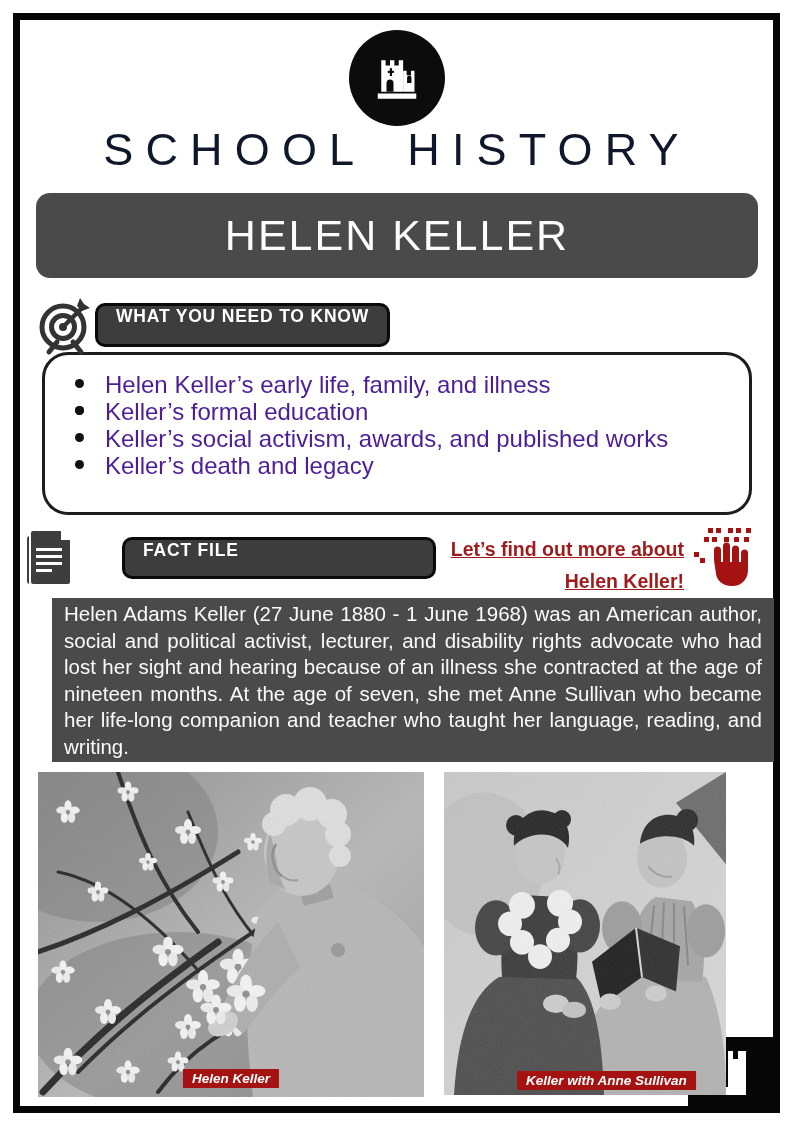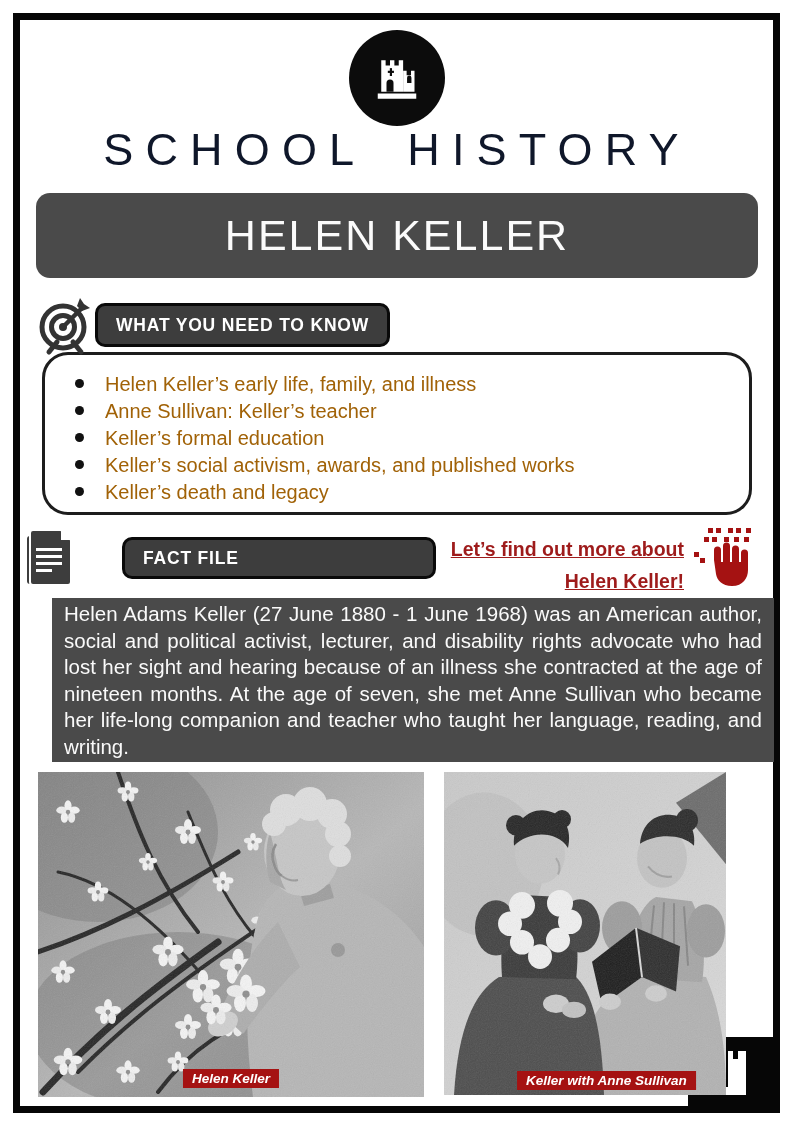--- a/index.html
+++ b/index.html
@@ -18,28 +18,28 @@
 
   .title-banner{position:absolute;left:36px;top:193px;width:722px;height:85px;
         background:#4a4a4a;border-radius:14px;display:flex;align-items:center;
         justify-content:center;color:#fbfbfb;font-size:43px;font-weight:400;
         letter-spacing:2px;z-index:2;}
 
   
   .target-icon{position:absolute;left:33px;top:294px;width:64px;height:64px;z-index:3;}
   .pill{position:absolute;background:#3d3d3d;border:3px solid #0a0a0a;border-radius:10px;
         color:#ffffff;font-weight:bold;font-size:17.5px;letter-spacing:0.8px;
-        display:flex;align-items:center;padding-left:18px;box-sizing:border-box;z-index:2;}
+        display:flex;align-items:flex-start;padding-left:18px;box-sizing:border-box;z-index:2;}
   .pill-know{left:95px;top:303px;width:295px;height:44px;}
   .pill-fact{left:74px;top:537px;width:314px;height:42px;margin-left:48px;}
 
   .know-box{position:absolute;left:42px;top:352px;width:710px;height:163px;
         border:3px solid #1d1d1d;border-radius:26px;background:#fff;box-sizing:border-box;z-index:1;}
   .know-box ul{list-style:none;margin:16px 0 0 30px;padding:0;}
-  .know-box li{position:relative;padding-left:30px;font-size:20px;line-height:27px;color:#a16207;}
+  .know-box li{position:relative;padding-left:30px;font-size:24px;line-height:27px;color:#4c1d95;}
   .know-box li .dot{position:absolute;left:0;top:8px;width:9px;height:9px;border-radius:50%;background:#111;}
 
   .doc-icon{position:absolute;left:23px;top:528px;width:52px;height:60px;z-index:3;}
 
   .find-link{position:absolute;right:110px;top:533px;width:272px;text-align:right;
         color:#9e1b1b;font-size:19.5px;font-weight:bold;line-height:32px;
         text-decoration:underline;cursor:pointer;z-index:2;}
   .hand-icon{position:absolute;right:42px;top:526px;width:58px;height:62px;z-index:2;}
 
   .fact-box{position:absolute;left:36px;top:598px;width:722px;height:164px;background:#4a4a4a;
@@ -96,21 +96,21 @@
       <path d="M47 4 l4 6 6 4 -8 3 -5 -5 z" fill="#333"></path>
     </svg>
   </div>
   <div class="pill pill-know">
     <span>WHAT YOU NEED TO KNOW</span>
   </div>
 
   <div class="know-box">
     <ul>
       <li><span class="dot"></span><span>Helen Keller’s early life, family, and illness</span></li>
-      <li><span class="dot"></span><span>Anne Sullivan: Keller’s teacher</span></li>
+      <li><span class="dot"></span></li>
       <li><span class="dot"></span><span>Keller’s formal education</span></li>
       <li><span class="dot"></span><span>Keller’s social activism, awards, and published works</span></li>
       <li><span class="dot"></span><span>Keller’s death and legacy</span></li>
     </ul>
   </div>
 
   <div class="doc-icon">
     <svg width="52" height="60" viewBox="0 0 52 60">
       <rect x="4" y="8" width="36" height="48" rx="3" fill="#3d3d3d"></rect>
       <path d="M10 2 h28 l10 10 v42 a3 3 0 0 1 -3 3 h-35 a3 3 0 0 1 -3 -3 v-49 a3 3 0 0 1 3 -3 z" fill="#3d3d3d" stroke="#fff" stroke-width="2"></path>

